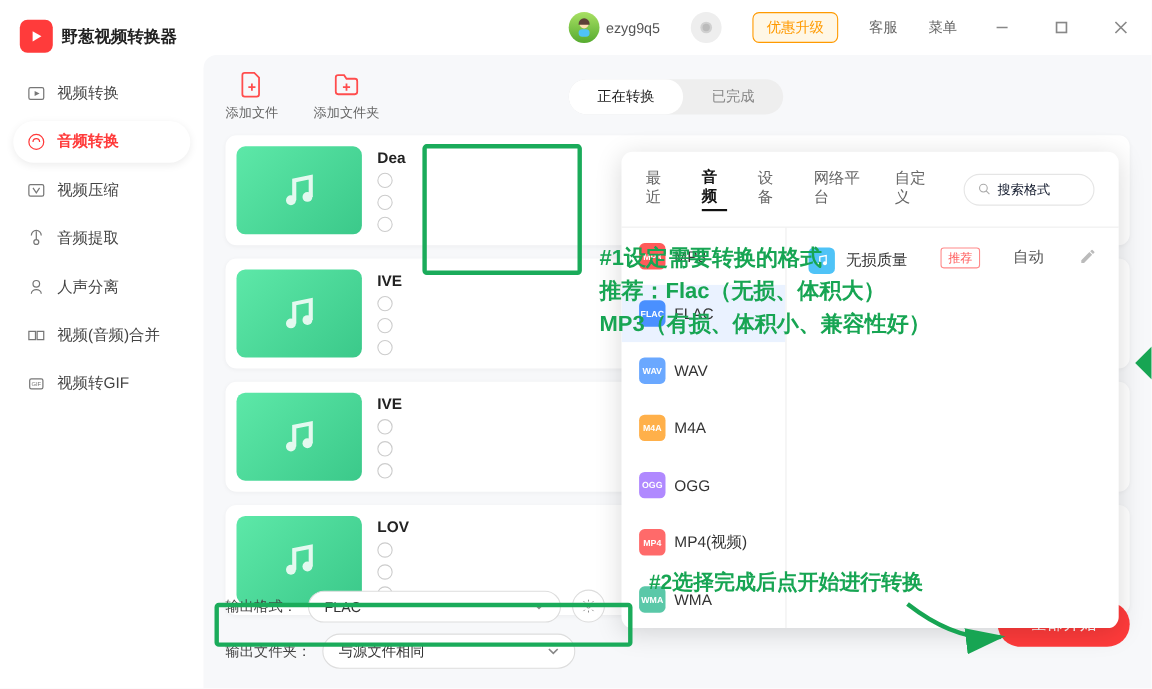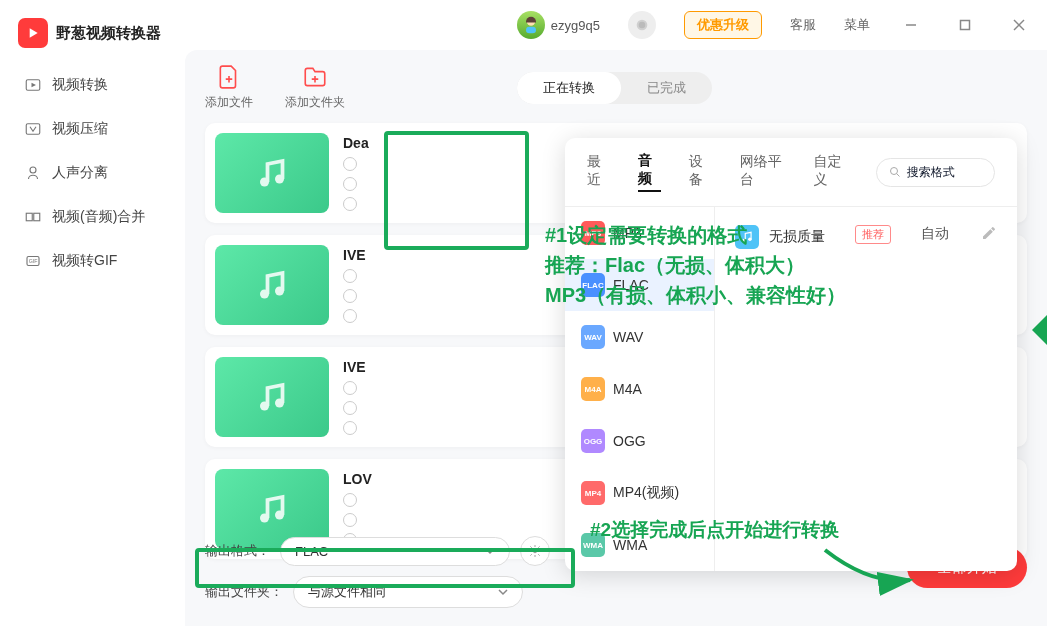--- a/index.html
+++ b/index.html
@@ -2,21 +2,21 @@
 <html><head>
 <meta charset="utf-8">
 <style>
 *{margin:0;padding:0;box-sizing:border-box;font-family:-apple-system,"PingFang SC","Microsoft YaHei",sans-serif}
 body{width:1047px;height:626px;background:#fff;overflow:hidden;position:relative}
 .titlebar{height:50px;display:flex;align-items:center;justify-content:flex-end;padding:0 15px;gap:28px}
 .user-badge{display:flex;align-items:center;gap:6px;font-size:13px;color:#555}
 .avatar{width:28px;height:28px;border-radius:50%;background:linear-gradient(#a8e063,#56ab2f);display:flex;align-items:center;justify-content:center;overflow:hidden}
 .avatar svg{width:20px;height:20px}
 .medal{width:28px;height:28px;border-radius:50%;background:#eee;display:flex;align-items:center;justify-content:center}
-.upgrade-btn{border:1px solid #ff9a00;color:#ff9a00;background:#fff7e6;border-radius:6px;padding:4px 12px;font-size:13px;font-weight:700}
+.upgrade-btn{border:1px solid #ff9a00;color:#ff9a00;background:#fff7e6;border-radius:6px;padding:4px 12px;font-size:13px;font-weight:400}
 .tb-link{font-size:13px;color:#666;cursor:pointer}
 .win-btn{width:26px;height:26px;display:flex;align-items:center;justify-content:center;color:#888;cursor:pointer}
 .win-btn svg{width:12px;height:12px}
 .app{display:flex;height:576px}
 .sidebar{width:185px;padding:0 12px}
 .logo-row{display:flex;align-items:center;gap:8px;padding:0 6px 18px;margin-top:-32px}
 .logo-ico{width:30px;height:30px;background:#ff3b3b;border-radius:7px;display:flex;align-items:center;justify-content:center}
 .logo-txt{font-size:15px;font-weight:700;color:#222}
 .nav-item{display:flex;align-items:flex-start;gap:10px;padding:10px 12px;border-radius:20px;font-size:14px;color:#444;cursor:pointer;margin-bottom:6px}
 .nav-item.active{background:#fff;box-shadow:0 2px 8px rgba(0,0,0,0.08);color:#ff3b3b;font-weight:600}
@@ -120,28 +120,47 @@
     <div id="nav">
         <div class="nav-item">
           <span class="nav-ico">
             <svg viewBox="0 0 24 24" width="18" height="18">
               <rect x="3" y="5" width="18" height="14" rx="2" fill="none" stroke="currentColor" stroke-width="1.5"></rect>
               <polygon points="10,9 16,12 10,15" fill="currentColor"></polygon>
             </svg>
           </span>
           <span>视频转换</span>
         </div>
+        <div class="nav-item active">
+          <span class="nav-ico">
+            <svg viewBox="0 0 24 24" width="18" height="18">
+              <circle cx="12" cy="12" r="9" fill="none" stroke="currentColor" stroke-width="1.5"></circle>
+              <path d="M8 12a4 4 0 0 1 8 0" fill="none" stroke="currentColor" stroke-width="1.5"></path>
+            </svg>
+          </span>
+          <span>音频转换</span>
+        </div>
         <div class="nav-item">
           <span class="nav-ico">
             <svg viewBox="0 0 24 24" width="18" height="18">
               <rect x="3" y="5" width="18" height="14" rx="2" fill="none" stroke="currentColor" stroke-width="1.5"></rect>
               <path d="M8 9l4 6 4-6" fill="none" stroke="currentColor" stroke-width="1.5"></path>
             </svg>
           </span>
           <span>视频压缩</span>
+        </div>
+        <div class="nav-item">
+          <span class="nav-ico">
+            <svg viewBox="0 0 24 24" width="18" height="18">
+              <path d="M12 3v10" stroke="currentColor" stroke-width="1.5"></path>
+              <circle cx="12" cy="16" r="3" fill="none" stroke="currentColor" stroke-width="1.5"></circle>
+              <path d="M6 8a6 6 0 0 1 12 0" fill="none" stroke="currentColor" stroke-width="1.5"></path>
+            </svg>
+          </span>
+          <span>音频提取</span>
         </div>
         <div class="nav-item">
           <span class="nav-ico">
             <svg viewBox="0 0 24 24" width="18" height="18">
               <circle cx="12" cy="8" r="4" fill="none" stroke="currentColor" stroke-width="1.5"></circle>
               <path d="M6 20c0-3 3-5 6-5s6 2 6 5" fill="none" stroke="currentColor" stroke-width="1.5"></path>
             </svg>
           </span>
           <span>人声分离</span>
         </div>

